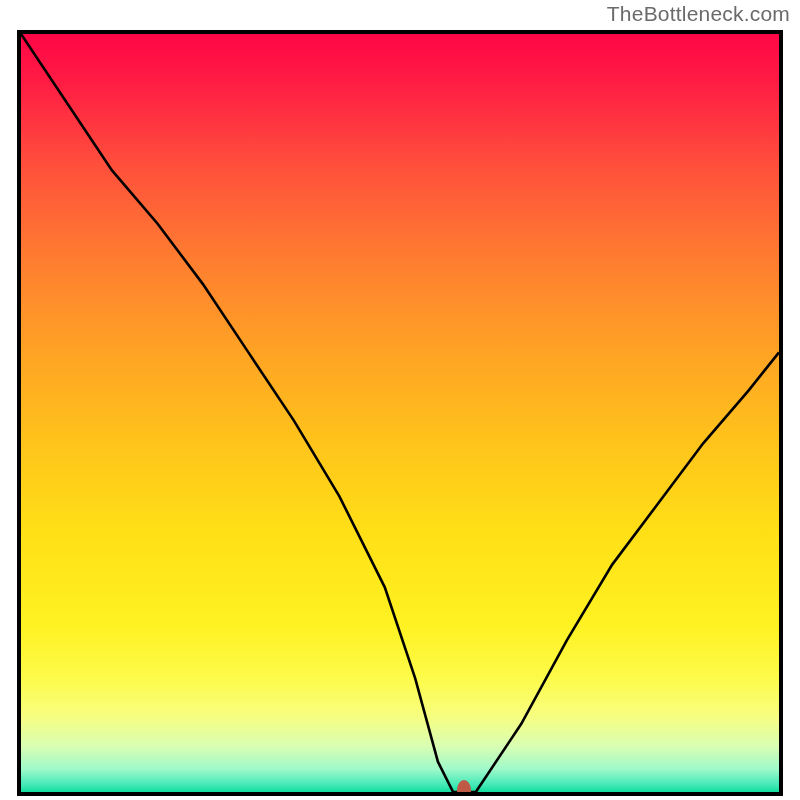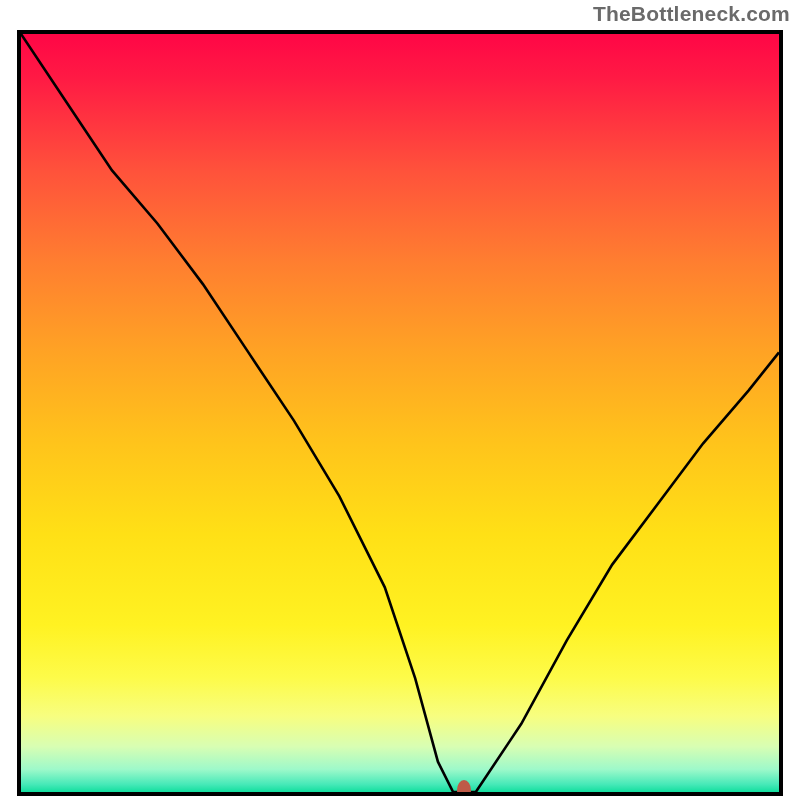--- a/index.html
+++ b/index.html
@@ -11,21 +11,21 @@
   .container {
     width: 800px;
     height: 800px;
     position: relative;
   }
   .watermark {
     position: absolute;
     top: 2px;
     right: 10px;
     font-size: 21px;
-    font-weight: 700;
+    font-weight: 400;
     color: #6a6a6a;
     letter-spacing: 0.2px;
     text-align: right;
   }
   .plot-frame {
     position: absolute;
     left: 17px;
     top: 30px;
     width: 766px;
     height: 766px;

